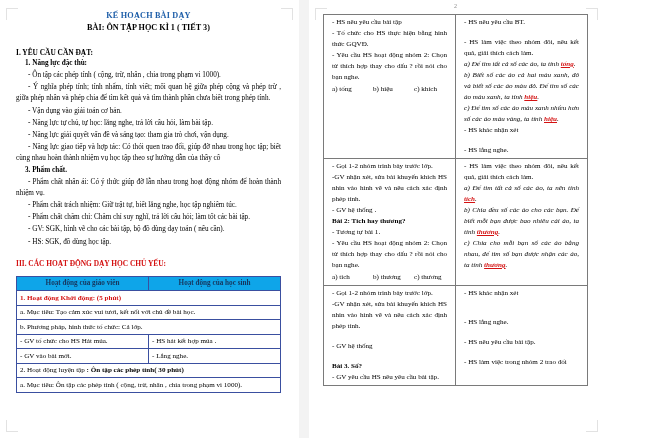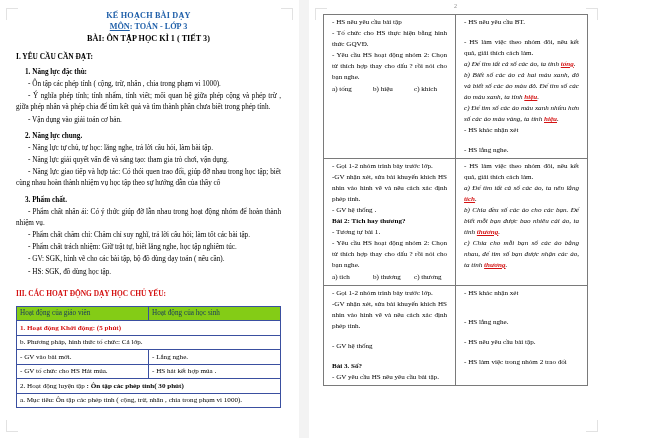--- a/index.html
+++ b/index.html
@@ -59,26 +59,26 @@
     color:#1f5fa9;font-weight:bold;font-size:8.2px;line-height:11px;
   }
   .t2 .u{text-decoration:underline;}
   .t3{
     color:#000;font-weight:bold;font-size:8.2px;line-height:12px;
     margin-top:1px;
   }
 
   .sec{
     font-weight:bold;font-size:7.4px;line-height:11px;
-    margin-top:6px;
+    margin-top:13px;
   }
   .sec.red{color:#d41111;margin-top:10px;}
   .sub{
     font-weight:bold;font-size:7.2px;line-height:11px;
-    margin-top:5px;margin-left:9px;
+    margin-left:9px;
   }
   .p{
     font-size:7.2px;line-height:11.2px;
     text-align:justify;
     margin-top:1px;
   }
   .p.ind{text-indent:12px;}
 
   
   table.act{
@@ -89,23 +89,24 @@
   }
   table.act td,table.act th{
     border:1px solid #3a4fa0;
     padding:1.5px 3px;
     vertical-align:top;
     font-size:7.1px;
     line-height:10.5px;
     text-align:left;
   }
   table.act th{
-    font-weight:normal;
+    text-align:center;
+    font-weight:bold;
     color:#17365d;
-    background:#84cc16;
+    background:#0ea5e9;
     font-size:7.2px;
   }
   td.redbold{color:#d41111;font-weight:bold;}
 
   
   table.rt{
     border-collapse:collapse;
     width:100%;
     table-layout:fixed;
     margin-top:3px;
@@ -131,66 +132,67 @@
 
 <div class="spread">
 
   <div class="page left">
     <span class="crop tl"></span>
     <span class="crop tr"></span>
     <span class="crop bl"></span>
 
     <div class="title-block">
       <div class="t1">KẾ HOẠCH BÀI DẠY</div>
-      <div class="t2"><span class="u">MÔN</span><span>: TOÁN - LỚP 3</span></div>
       <div class="t3">BÀI: ÔN TẬP HỌC KÌ 1 ( TIẾT 3)</div>
     </div>
 
     <div class="sec">I. YÊU CẦU CẦN ĐẠT:</div>
     <div class="sub">1. Năng lực đặc thù:</div>
     <div class="p ind">- Ôn tập các phép tính ( cộng, trừ, nhân , chia trong phạm vi 1000).</div>
     <div class="p ind">- Ý nghĩa phép tính; tính nhẩm, tính viết; mối quan hệ giữa phép cộng và phép trừ , giữa phép nhân và phép chia để tìm kết quả và tìm thành phần chưa biết trong phép tính.</div>
     <div class="p ind">- Vận dụng vào giải toán cơ bản.</div>
 
-    <div class="sub">2. Năng lực chung.</div>
     <div class="p ind">- Năng lực tự chủ, tự học: lắng nghe, trả lời câu hỏi, làm bài tập.</div>
     <div class="p ind">- Năng lực giải quyết vấn đề và sáng tạo: tham gia trò chơi, vận dụng.</div>
     <div class="p ind">- Năng lực giao tiếp và hợp tác: Có thói quen trao đổi, giúp đỡ nhau trong học tập; biết cùng nhau hoàn thành nhiệm vụ học tập theo sự hướng dẫn của thầy cô</div>
 
     <div class="sub">3. Phẩm chất.</div>
     <div class="p ind">- Phẩm chất nhân ái: Có ý thức giúp đỡ lẫn nhau trong hoạt động nhóm để hoàn thành nhiệm vụ.</div>
+    <div class="p ind">- Phẩm chất trách nhiệm: Giữ trật tự, biết lắng nghe, học tập nghiêm túc.</div>
     <div class="p ind">- Phẩm chất chăm chỉ: Chăm chỉ suy nghĩ, trả lời câu hỏi; làm tốt các bài tập.</div>
-    <div class="p ind">- Phẩm chất trách nhiệm: Giữ trật tự, biết lắng nghe, học tập nghiêm túc.</div>
 
     <div class="p ind">- GV: SGK, hình vẽ cho các bài tập, bộ đồ dùng dạy toán ( nếu cần).</div>
     <div class="p ind">- HS: SGK, đồ dùng học tập.</div>
 
     <div class="sec red">III. CÁC HOẠT ĐỘNG DẠY HỌC CHỦ YẾU:</div>
 
     <table class="act">
       <thead>
         <tr>
           <th>Hoạt động của giáo viên</th>
           <th>Hoạt động của học sinh</th>
         </tr>
       </thead>
       <tbody>
           <tr>
             <td colspan="2" class="redbold">1. Hoạt động Khởi động: (5 phút)</td>
           </tr>
           <tr>
+            <td colspan="2">a. Mục tiêu: Tạo cảm xúc vui tươi, kết nối với chủ đề bài học.</td>
+          </tr>
+          <tr>
             <td colspan="2">b. Phương pháp, hình thức tổ chức: Cả lớp.</td>
+          </tr>
+          <tr>
+            <td>- GV tổ chức cho HS Hát múa.</td>
+            <td>- HS hát kết hợp múa .</td>
           </tr>
           <tr>
             <td>- GV vào bài mới.</td>
             <td>- Lắng nghe.</td>
-          </tr>
-          <tr>
-            <td>- GV tổ chức cho HS Hát múa.</td>
-            <td>- HS hát kết hợp múa .</td>
           </tr>
           <tr>
             <td colspan="2"><span class="redbold">2. Hoạt động luyện tập</span><span style="font-weight: bold;"> : Ôn tập các phép tính( 30 phút)</span></td>
           </tr>
           <tr>
             <td colspan="2">a. Mục tiêu: Ôn tập các phép tính ( cộng, trừ, nhân , chia trong phạm vi 1000).</td>
           </tr>
         </tbody>
     </table>
   </div>
@@ -238,21 +240,21 @@
               <span class="ln">- Tương tự bài 1.</span>
               <span class="ln">- Yêu cầu HS hoạt động nhóm 2: Chọn từ thích hợp thay cho dấu ? rồi nói cho bạn nghe.</span>
               <div class="abc">
                 <span>a) tích</span>
                 <span>b) thương</span>
                 <span>c) thương</span>
               </div>
             </td>
             <td>
               <span class="ln">- HS làm việc theo nhóm đôi, nêu kết quả, giải thích cách làm.</span>
-              <span class="ln i"><span>a) Để tìm tất cả số các áo, ta nên lắng </span><span class="rd">tích</span><span>.</span></span>
+              <span class="ln i"><span>a) Để tìm tất cả số các áo, ta nên tính </span><span class="rd">tích</span><span>.</span></span>
               <span class="ln i"><span>b) Chia đều số các áo cho các bạn. Để biết mỗi bạn được bao nhiêu cái áo, ta tính </span><span class="rd">thương</span><span>.</span></span>
               <span class="ln i"><span>c) Chia cho mỗi bạn số các áo bằng nhau, để tìm số bạn được nhận các áo, ta tính </span><span class="rd">thương</span><span>.</span></span>
             </td>
           </tr>
           <tr>
             <td>
               <span class="ln">- Gọi 1-2 nhóm trình bày trước lớp.</span>
               <span class="ln">-GV nhận xét, sửa bài khuyến khích HS nhìn vào hình vẽ và nêu cách xác định phép tính.</span>
               <span class="ln sp"></span>
               <span class="ln">- GV hệ thống</span>

